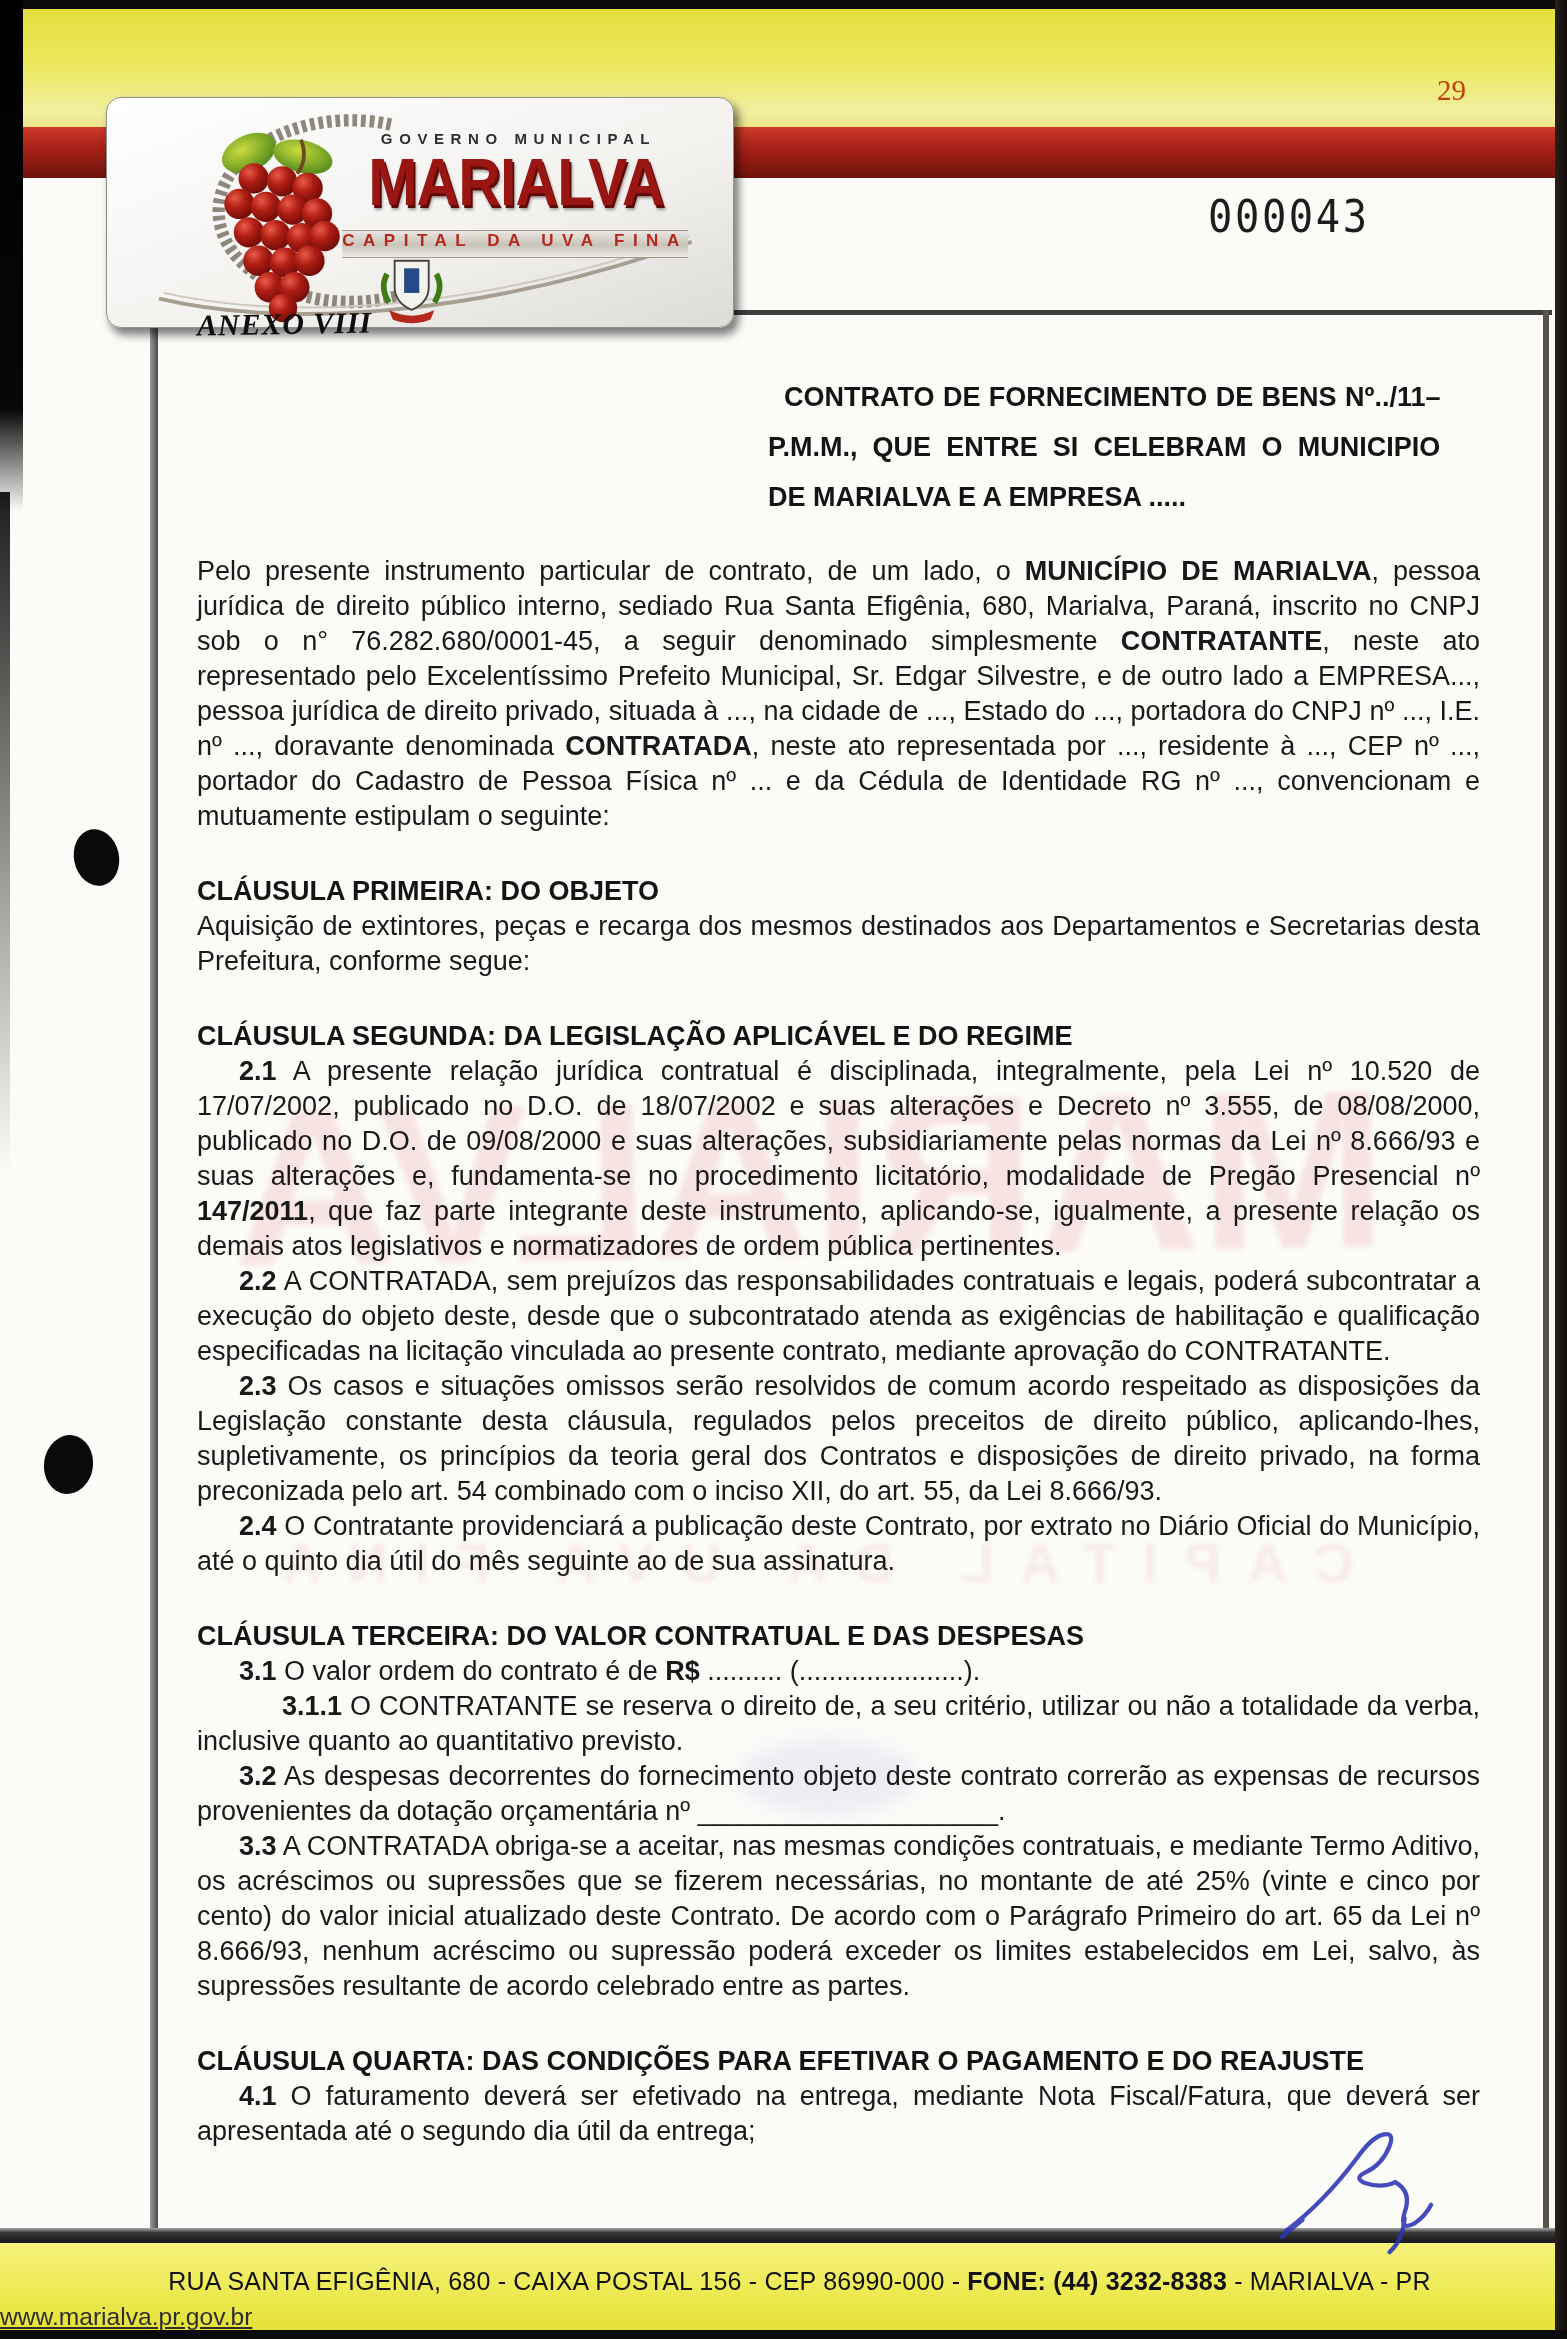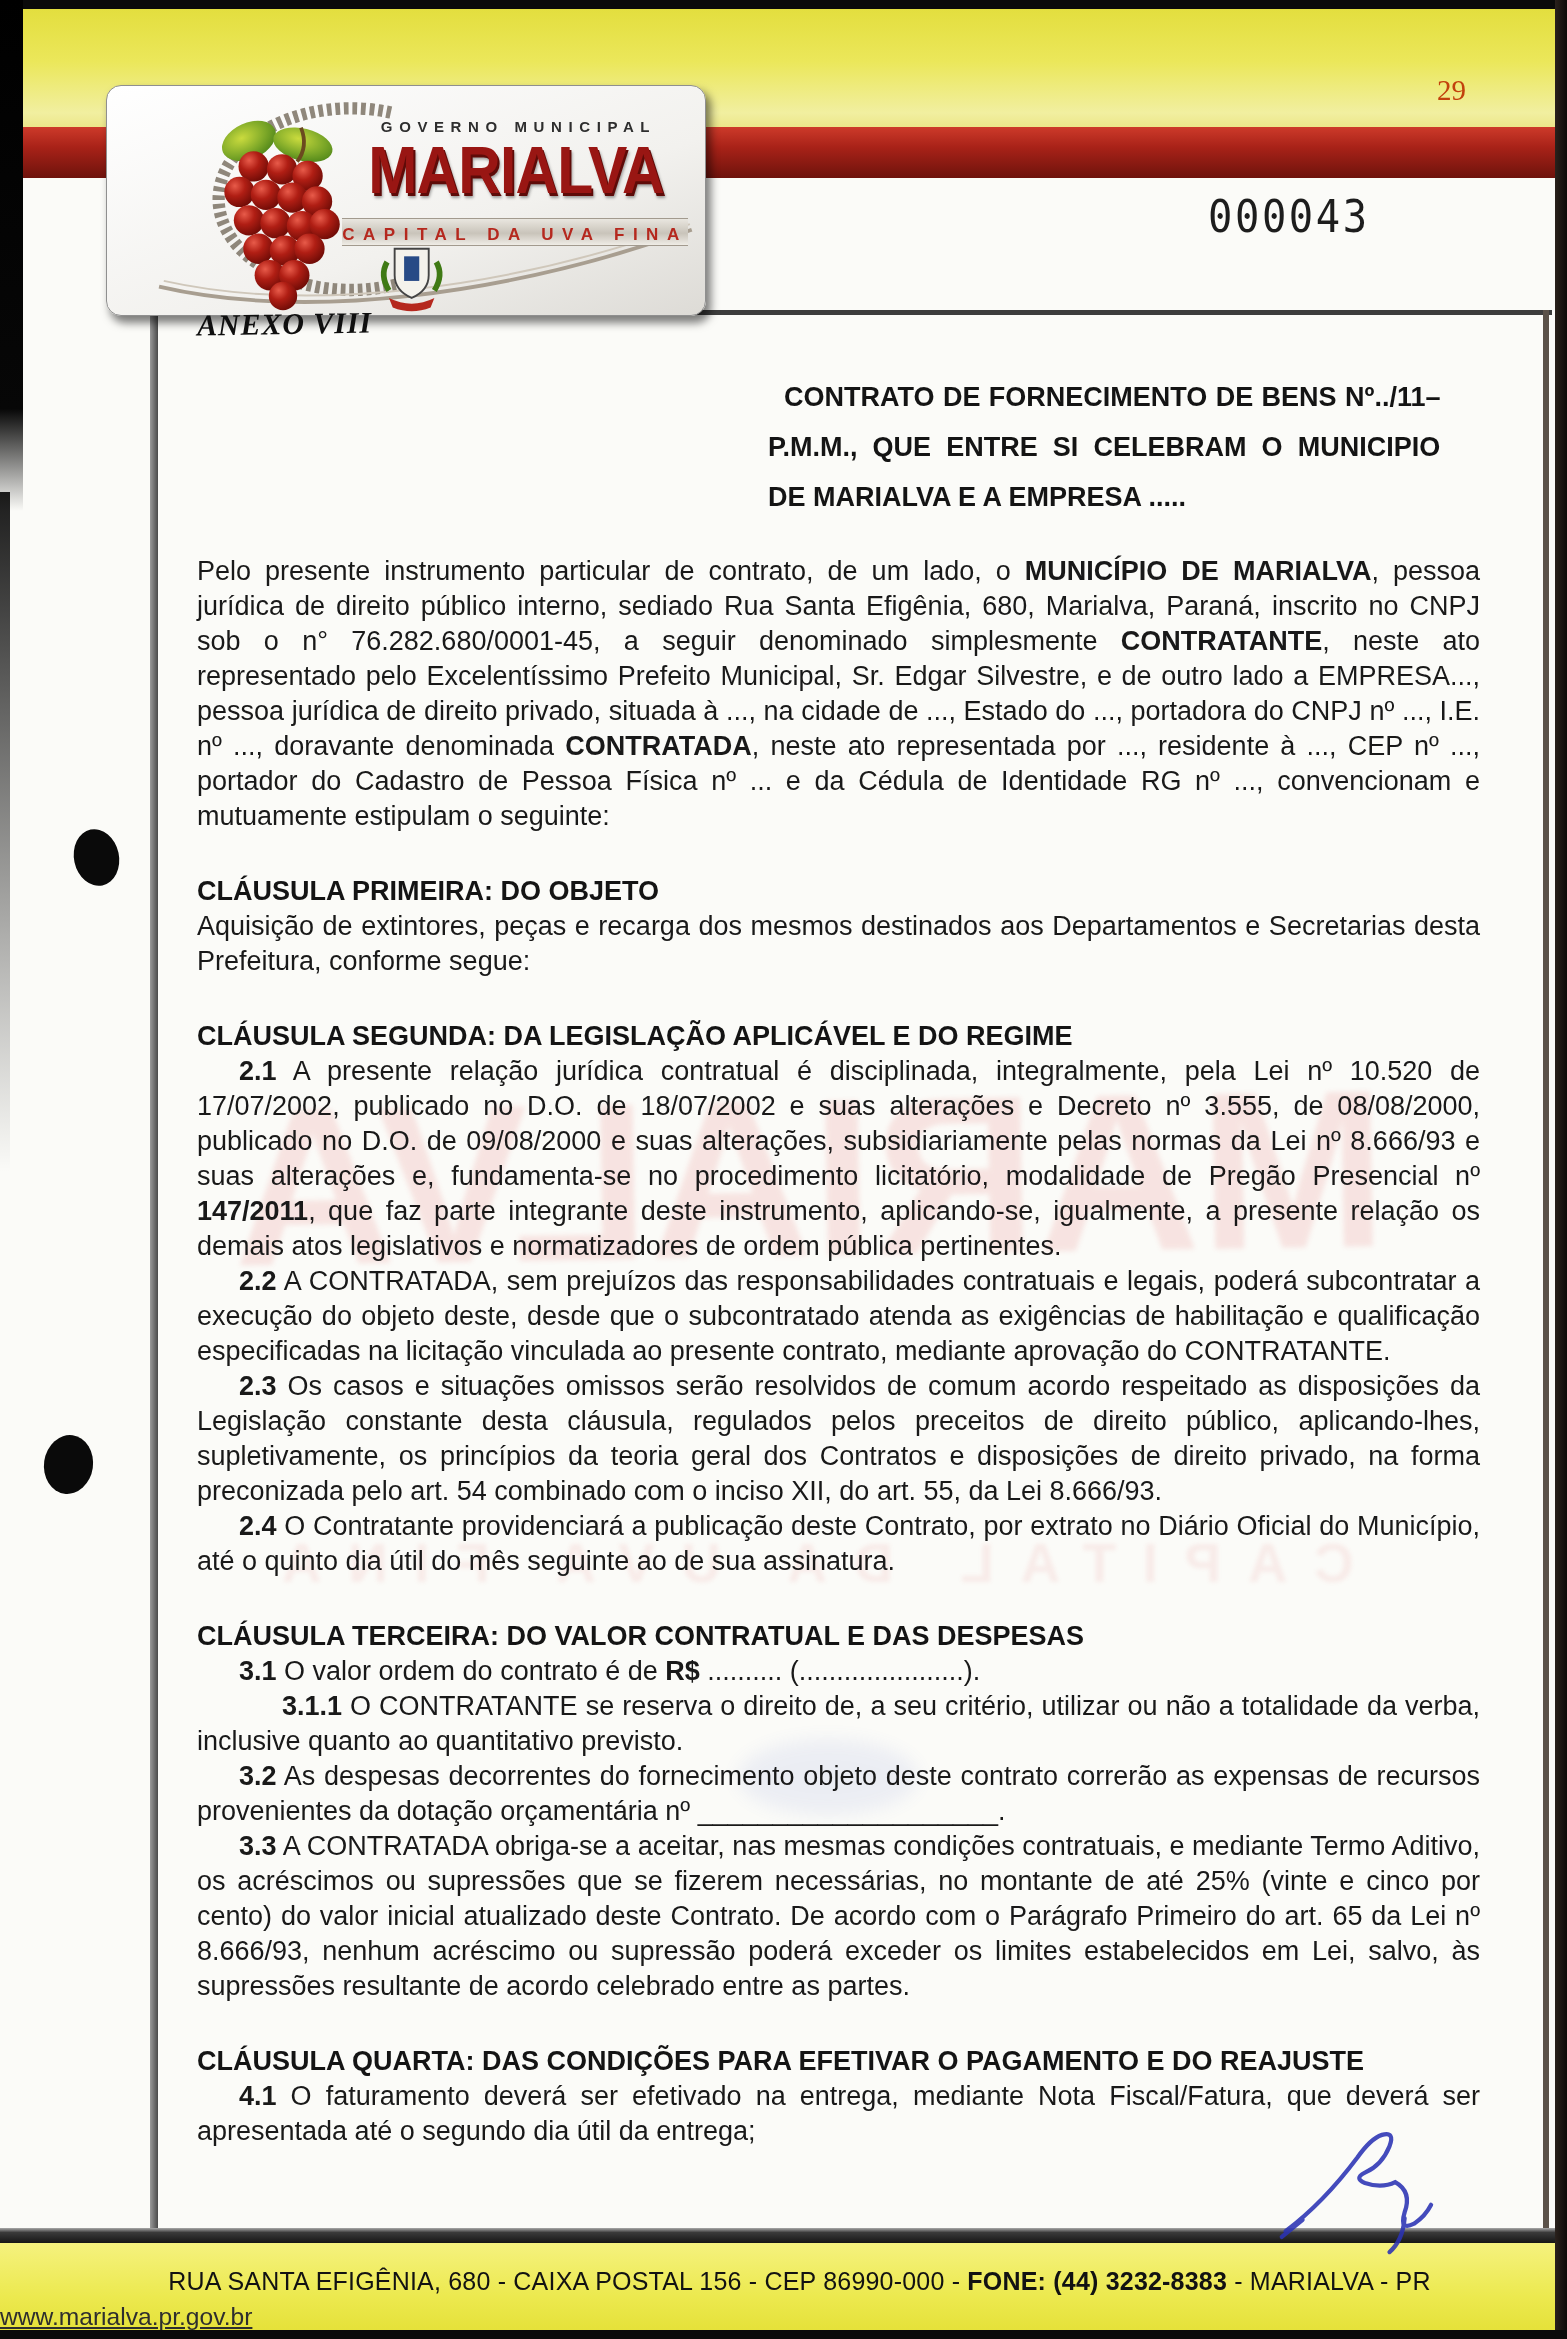--- a/index.html
+++ b/index.html
@@ -21,32 +21,32 @@
   .page-number{position:absolute;left:1437px;top:74px;font-family:"Liberation Serif",serif;
     font-size:29px;color:#c2410c;z-index:5;}
   
   .frame-top{position:absolute;left:150px;top:310px;width:1402px;height:4.7px;background:#3d3d3d;z-index:3;}
   .frame-left{position:absolute;left:150px;top:310px;width:7.6px;height:1921px;
     background:linear-gradient(90deg,#9a9a9a,#4a4a4a);z-index:3;}
   .frame-right{position:absolute;left:1543px;top:310px;width:5.7px;height:1921px;background:#5b5249;z-index:3;}
   .frame-bottom{position:absolute;left:0;top:2228px;width:1567px;height:15px;
     background:linear-gradient(180deg,#a9a9a9 0%,#3a3a3a 30%,#161616 100%);z-index:4;}
   
-  .logo-box{position:absolute;left:106px;top:85px;width:598px;height:229px;
+  .logo-box{position:absolute;left:106px;top:97px;width:598px;height:229px;
     background:linear-gradient(160deg,#ffffff 0%,#f2f1ee 60%,#dddbd6 100%);
-    border:1.9px solid #8f8f8f;border-radius:15px;box-shadow:4.7px 6.6px 8.5px rgba(0,0,0,.5);z-index:10;}
+    border:1.9px solid #8f8f8f;border-radius:15px;box-shadow:4.7px 6.6px 8.5px rgba(0,0,0,.5);z-index:10;padding-left:28px;}
   .logo-gov{position:absolute;left:241px;top:32px;width:341px;text-align:center;
     font-size:15px;font-weight:700;letter-spacing:6.6px;color:#2e2e2e;}
   .logo-name{position:absolute;left:230px;top:47px;width:358px;text-align:center;
     font-size:59px;font-weight:700;color:#991613;transform:scaleY(1.12);transform-origin:top;
     text-shadow:1.9px 1.9px 0 #5e0b08,2.8px 3.8px 2.8px rgba(0,0,0,.35);letter-spacing:-0.9px;white-space:nowrap;}
   .logo-ribbon{position:absolute;left:235px;top:132px;width:346px;height:25.6px;
     background:linear-gradient(180deg,#e9e6df,#c9c4ba 55%,#efece6);
     border-top:0.9px solid #a29a8e;border-bottom:0.9px solid #a29a8e;
-    display:flex;align-items:flex-end;justify-content:center;}
+    display:flex;align-items:flex-start;justify-content:center;}
   .logo-ribbon span{font-size:17px;font-weight:700;letter-spacing:8.5px;color:#b5281e;white-space:nowrap;}
   .annex{position:absolute;left:197px;top:307px;font-family:"Liberation Serif",serif;
     font-style:italic;font-weight:700;font-size:30px;color:#0f0f0f;letter-spacing:0.9px;
     transform:rotate(-1deg);z-index:11;}
   
   .stamp{position:absolute;left:1208px;top:191px;font-family:"DejaVu Sans Mono",monospace;
     font-size:44px;color:#1d1d1d;letter-spacing:2.8px;transform:scaleX(.92);transform-origin:left;z-index:5;}
   
   .title-block{position:absolute;left:768px;top:372px;width:712px;z-index:5;
     font-size:27px;font-weight:700;color:#141414;}

